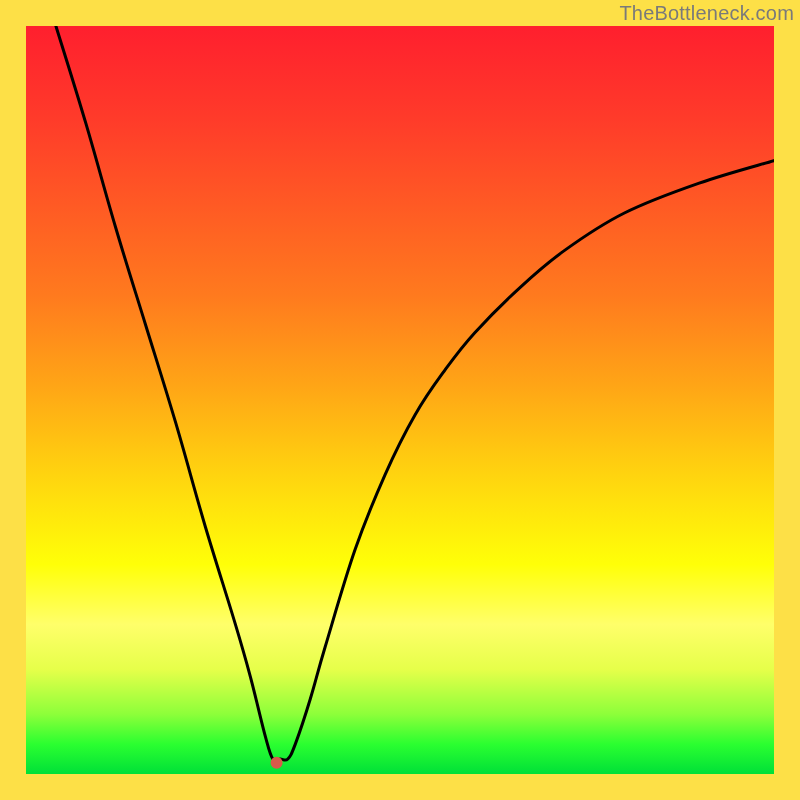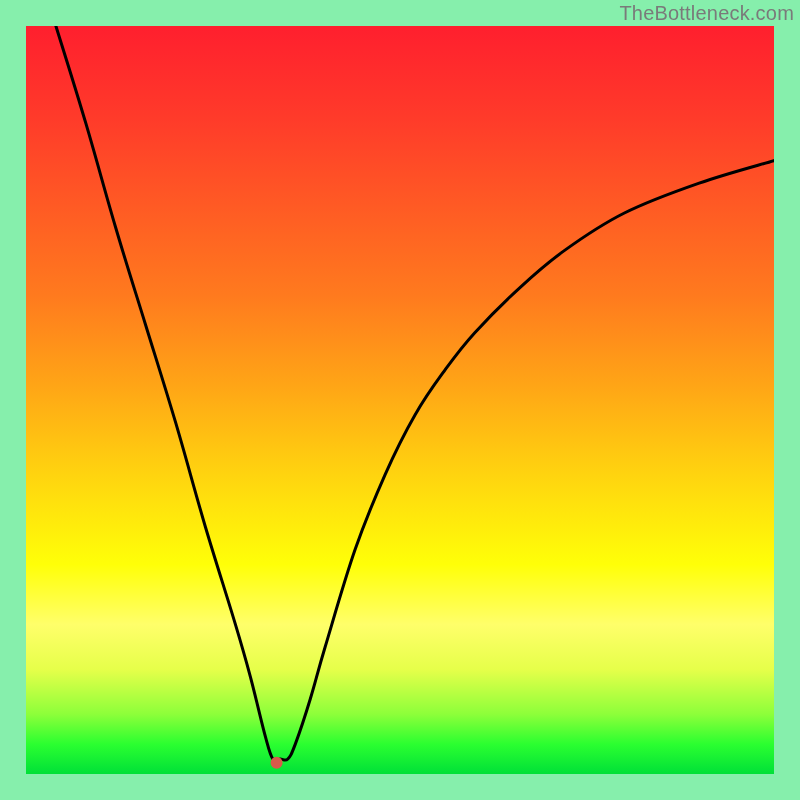--- a/index.html
+++ b/index.html
@@ -7,21 +7,21 @@
     padding: 0;
     width: 800px;
     height: 800px;
     background: #000;
     overflow: hidden;
     font-family: Arial, Helvetica, sans-serif;
   }
   .frame {
     position: absolute;
     inset: 0;
-    background: #86efac;
+    background: #fde047;
   }
   .plot-area {
     position: absolute;
     left: 26px;
     top: 26px;
     width: 748px;
     height: 748px;
     
     background: linear-gradient(
       to bottom,

